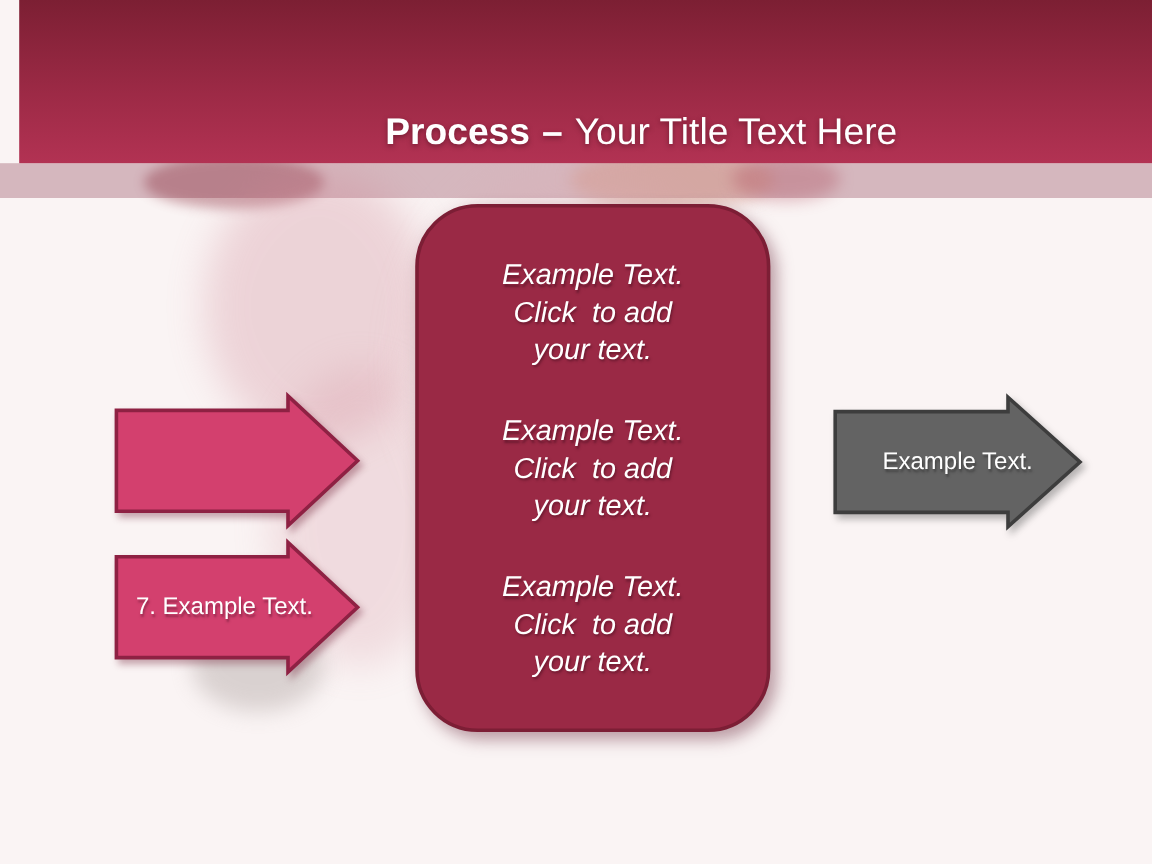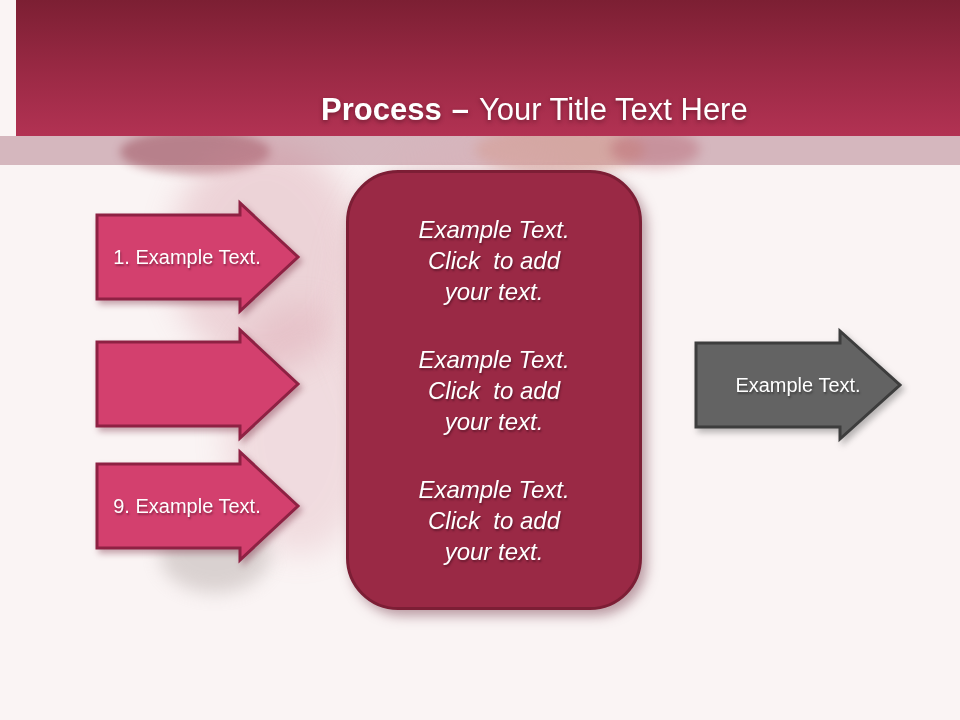--- a/index.html
+++ b/index.html
@@ -91,38 +91,32 @@
     <div class="blob b-leg"></div>
     <div class="blob b-shoe"></div>
   </div>
 
   <header class="titlebar">
     <div class="title">
       <span class="t-bold">Process</span><span class="t-sep">–</span><span class="t-rest">Your Title Text Here</span>
     </div>
   </header>
 
-  <div class="step step-1">
-    <svg class="arrow-svg" width="201" height="108" viewBox="0 0 201 108">
-      <polygon points="0,12 143,12 143,0 201,54 143,108 143,96 0,96" style="fill:var(--step-arrow-fill);stroke:var(--step-arrow-stroke);stroke-width:3;stroke-linejoin:miter;"></polygon>
-    </svg>
-    <div class="step-label">1. Example Text.</div>
-  </div>
 
   <div class="step step-2">
     <svg class="arrow-svg" width="201" height="108" viewBox="0 0 201 108">
       <polygon points="0,12 143,12 143,0 201,54 143,108 143,96 0,96" style="fill:var(--step-arrow-fill);stroke:var(--step-arrow-stroke);stroke-width:3;stroke-linejoin:miter;"></polygon>
     </svg>
   </div>
 
   <div class="step step-3">
     <svg class="arrow-svg" width="201" height="108" viewBox="0 0 201 108">
       <polygon points="0,12 143,12 143,0 201,54 143,108 143,96 0,96" style="fill:var(--step-arrow-fill);stroke:var(--step-arrow-stroke);stroke-width:3;stroke-linejoin:miter;"></polygon>
     </svg>
-    <div class="step-label">9. Example Text.</div>
+    <div class="step-label">7. Example Text.</div>
   </div>
 
   <div class="panel">
     <div class="para">
       <div class="panel-line">Example Text.</div>
       <div class="panel-line">Click  to add</div>
       <div class="panel-line">your text.</div>
     </div>
     <div class="para">
       <div class="panel-line">Example Text.</div>

